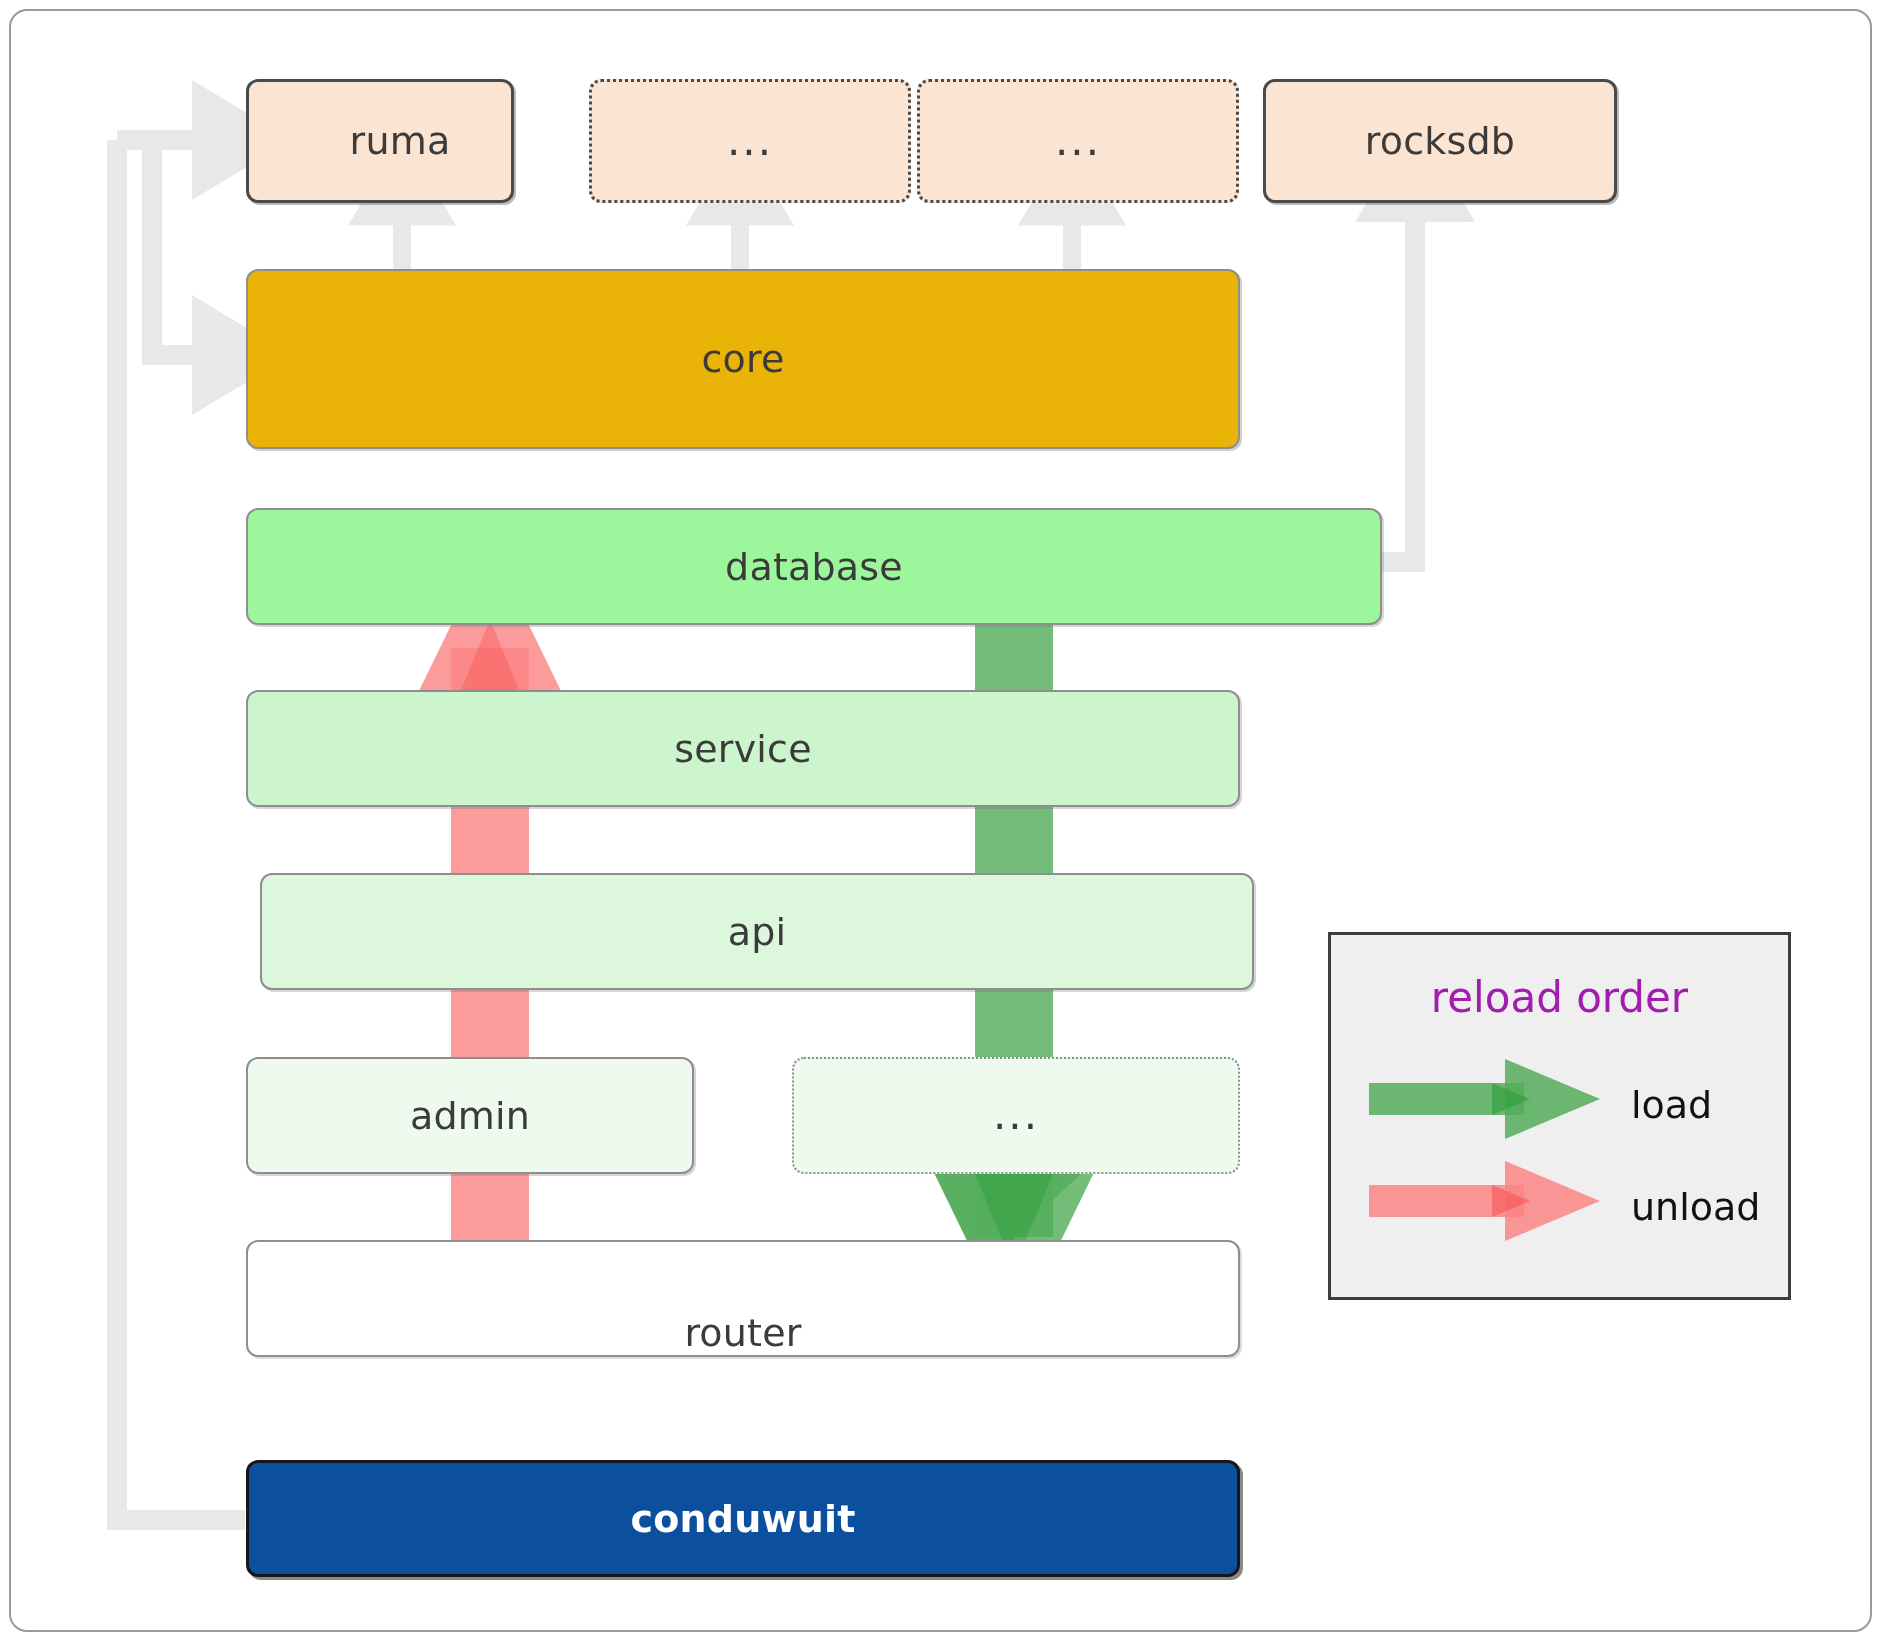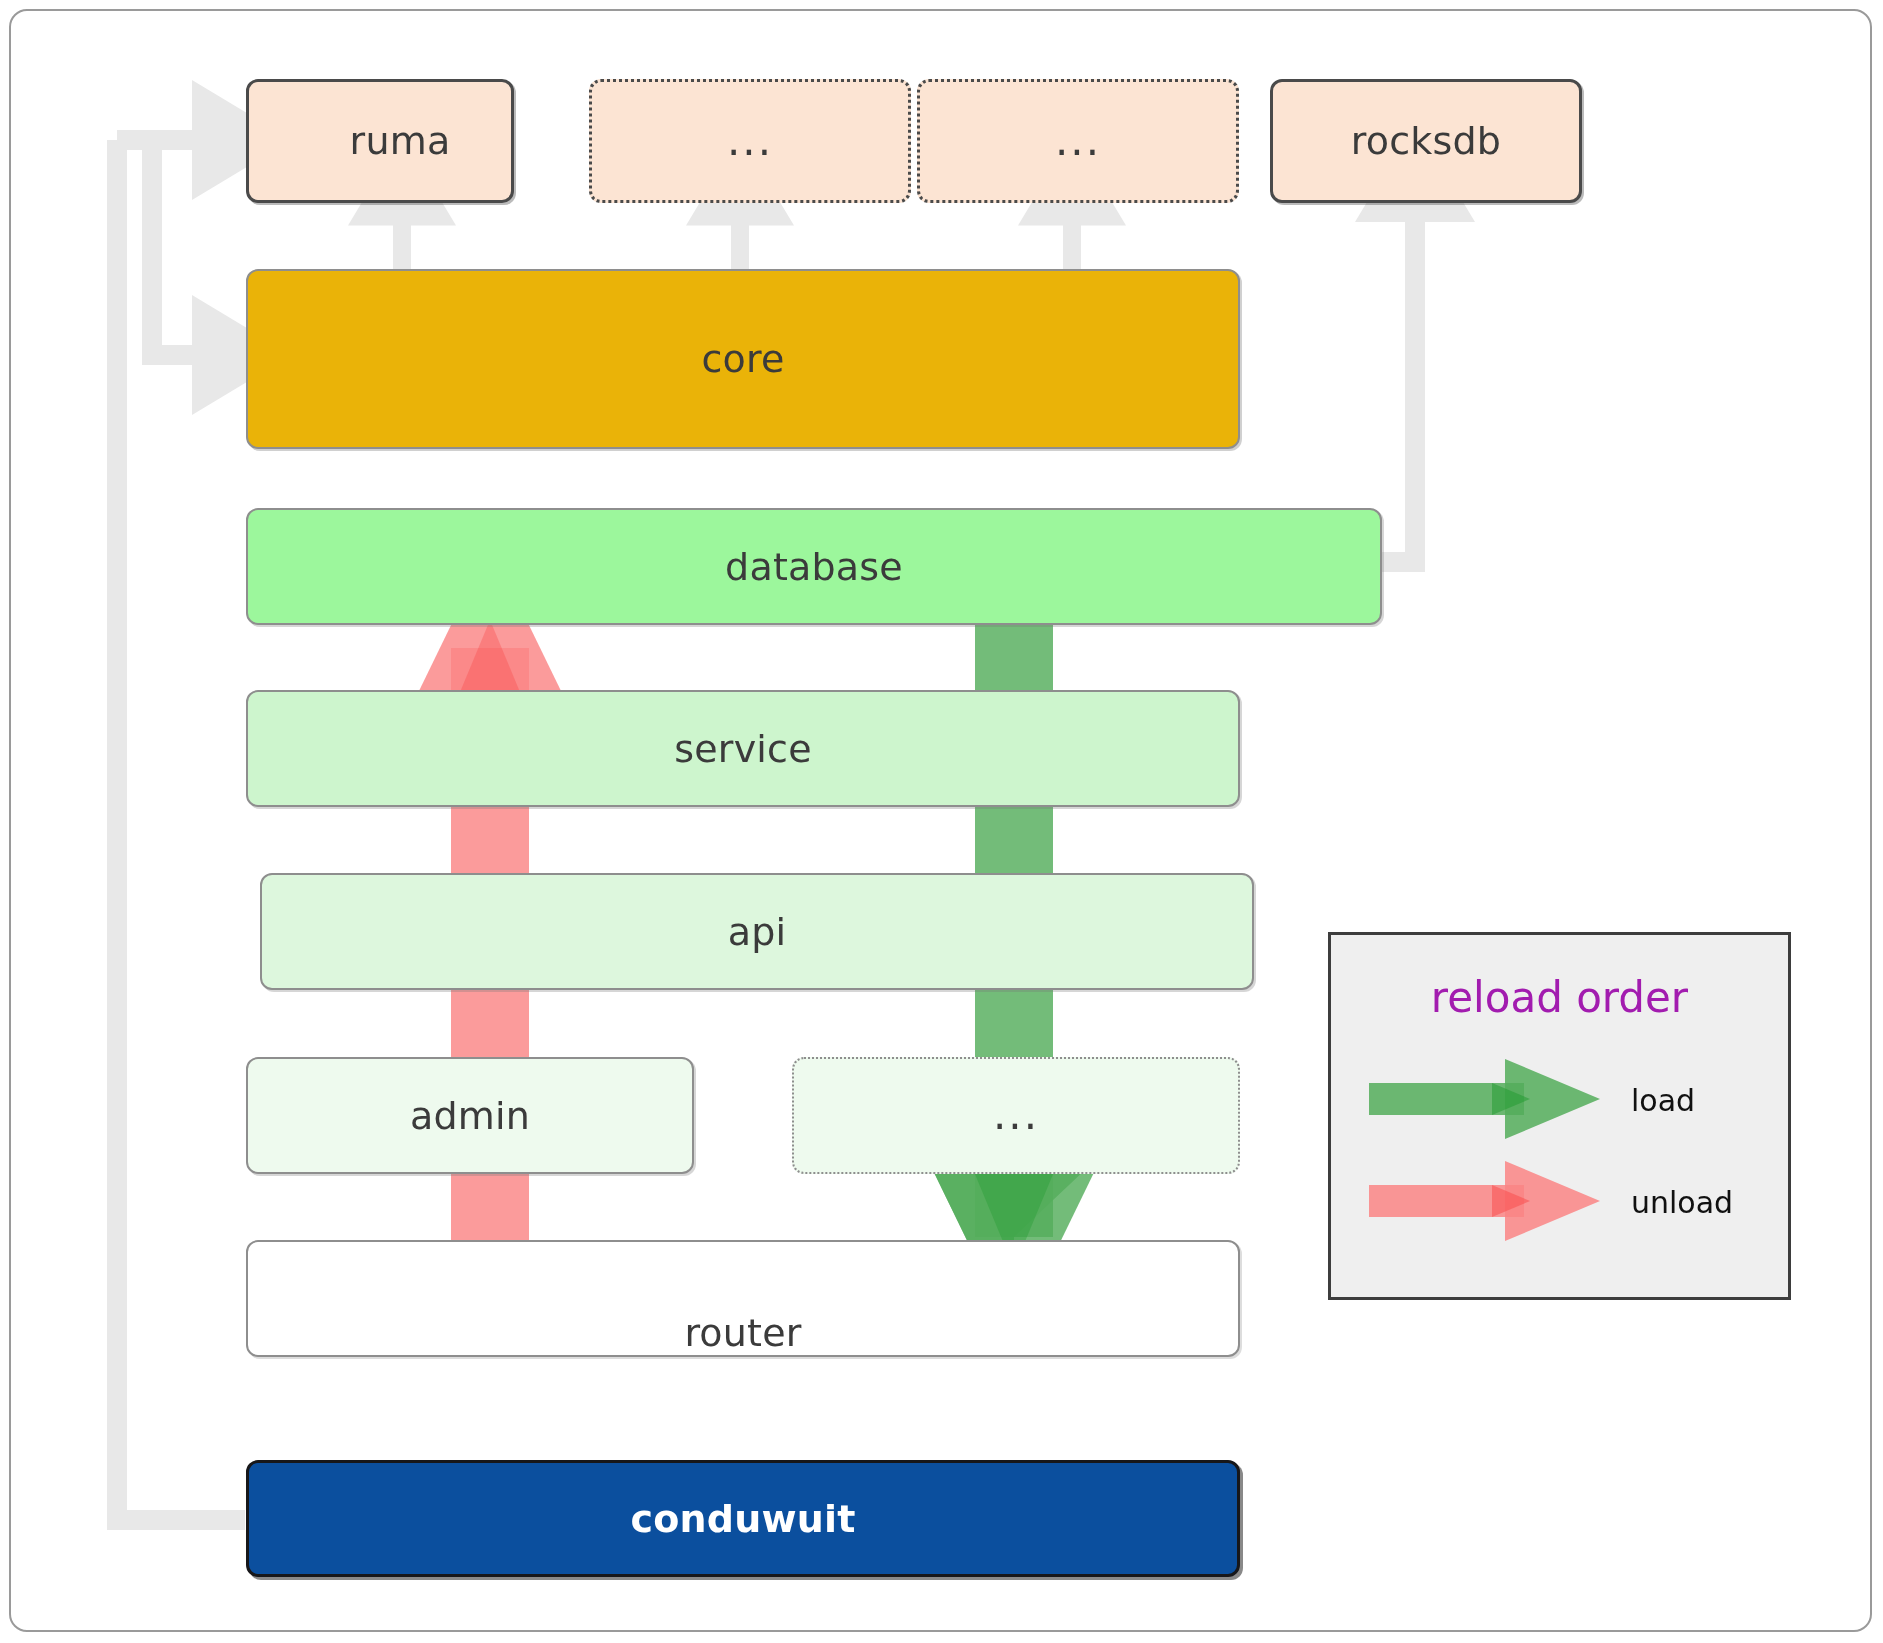--- a/index.html
+++ b/index.html
@@ -88,21 +88,21 @@
     left: 0;
     top: 38px;
     width: 100%;
     text-align: center;
     font-size: 42px;
     color: #a21caf;
     font-family: "DejaVu Sans", sans-serif;
   }
   .legend-label {
     position: absolute;
-    font-size: 30px;
+    font-size: 38px;
     color: #111;
     font-family: "DejaVu Sans", sans-serif;
   }
   .ellipsis-dots { letter-spacing: 2px; font-size: 42px; line-height: .4; }
 </style>
 </head>
 <body>
 
 <div id="canvas">
 
@@ -151,21 +151,21 @@
   </div>
 
   <div class="node dep-dotted" style="left:589px;top:79px;width:322px;height:124px;">
     <span class="ellipsis-dots">...</span>
   </div>
 
   <div class="node dep-dotted" style="left:917px;top:79px;width:322px;height:124px;">
     <span class="ellipsis-dots">...</span>
   </div>
 
-  <div class="node dep" style="left:1263px;top:79px;width:312px;height:124px;margin-left:7px;">
+  <div class="node dep" style="left:1263px;top:79px;width:354px;height:124px;">
     <span>rocksdb</span>
   </div>
 
   <div class="node core" style="left:246px;top:269px;width:994px;height:180px;">
     <span>core</span>
   </div>
 
   <div class="node lyr1" style="left:246px;top:508px;width:1136px;height:117px;">
     <span>database</span>
   </div>

